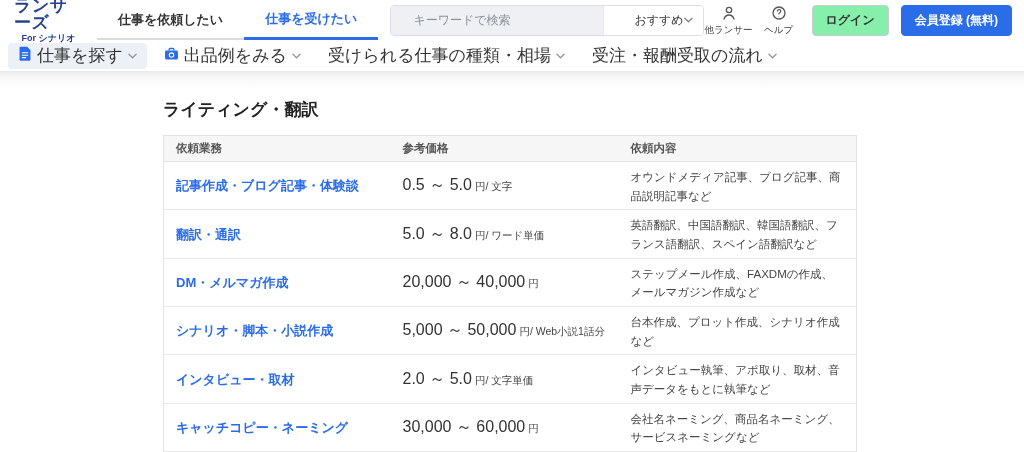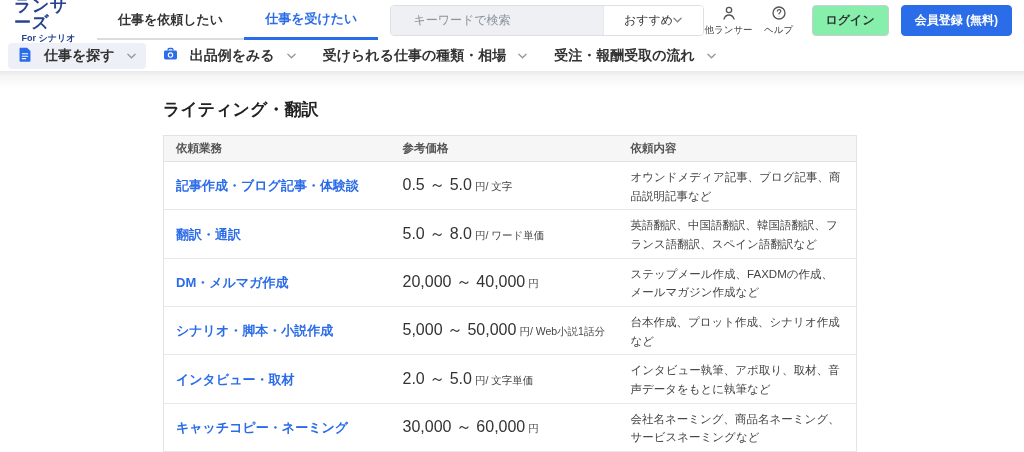--- a/index.html
+++ b/index.html
@@ -28,32 +28,32 @@
   .search-group{
     display:flex;align-items:stretch;height:31px;width:404px;margin-left:12px;
     border:1px solid #dcdfe3;border-radius:4px;overflow:hidden;background:#fff;
   }
   .search-input{
     flex:1;border:0;outline:none;background:#eef0f3;padding:0 22px;font-size:12px;color:#333;
     font-family:inherit;
   }
   .search-input::placeholder{color:#8d939c}
   .sort-select{
-    width:100px;display:flex;align-items:center;justify-content:center;
+    width:100px;display:flex;align-items:center;justify-content:flex-end;
     background:#fff;border-left:1px solid #e6e8ea;padding:0 10px;font-size:12px;color:#333;cursor:pointer;
   }
   .right-cluster{margin-left:auto;display:flex;align-items:center}
   .user-link{display:flex;flex-direction:column;align-items:center;justify-content:flex-start;font-size:9.5px;color:#444;width:50px;cursor:pointer;line-height:1.1}
   .user-link svg{margin-bottom:2px}
   .btn{height:31px;border-radius:4px;font-size:12px;font-weight:bold;display:flex;align-items:center;padding:0 13px;cursor:pointer;white-space:nowrap}
   .btn-login{border:1px solid #c9cdd2;background:#86efac;color:#333;margin:0 12px 0 8px}
   .btn-signup{background:var(--accent);color:#fff;border:1px solid var(--accent)}
   
   .subnav{display:flex;align-items:center;height:31px;padding:0 8px;background:#fff}
-  .subnav-item{display:flex;align-items:center;gap:12px;height:26px;padding:0 10px;font-size:14px;font-weight:bold;color:#333;cursor:pointer;margin-right:7px;white-space:nowrap}
+  .subnav-item{display:flex;align-items:center;gap:5px;height:26px;padding:0 10px;font-size:17px;font-weight:normal;color:#333;cursor:pointer;margin-right:7px;white-space:nowrap}
   .subnav-item.active{background:#edf0f7;border-radius:4px}
   .shadow-band{height:18px;background:linear-gradient(180deg,#e9e9eb 0,#f6f6f7 30%,#ffffff 100%)}
   
   .main{padding:9px 0 0 163px;width:856px}
   .page-title{font-size:17px;font-weight:bold;color:#222;margin:0 0 14px 0}
   table{width:693px;border-collapse:collapse;border:1px solid var(--border);table-layout:fixed}
   col.c1{width:227px}col.c2{width:228px}col.c3{width:238px}
   thead th{
     background:#f6f6f7;font-size:11.5px;color:#555;font-weight:bold;text-align:left;
     padding:5px 12px;border-bottom:1px solid var(--border);

